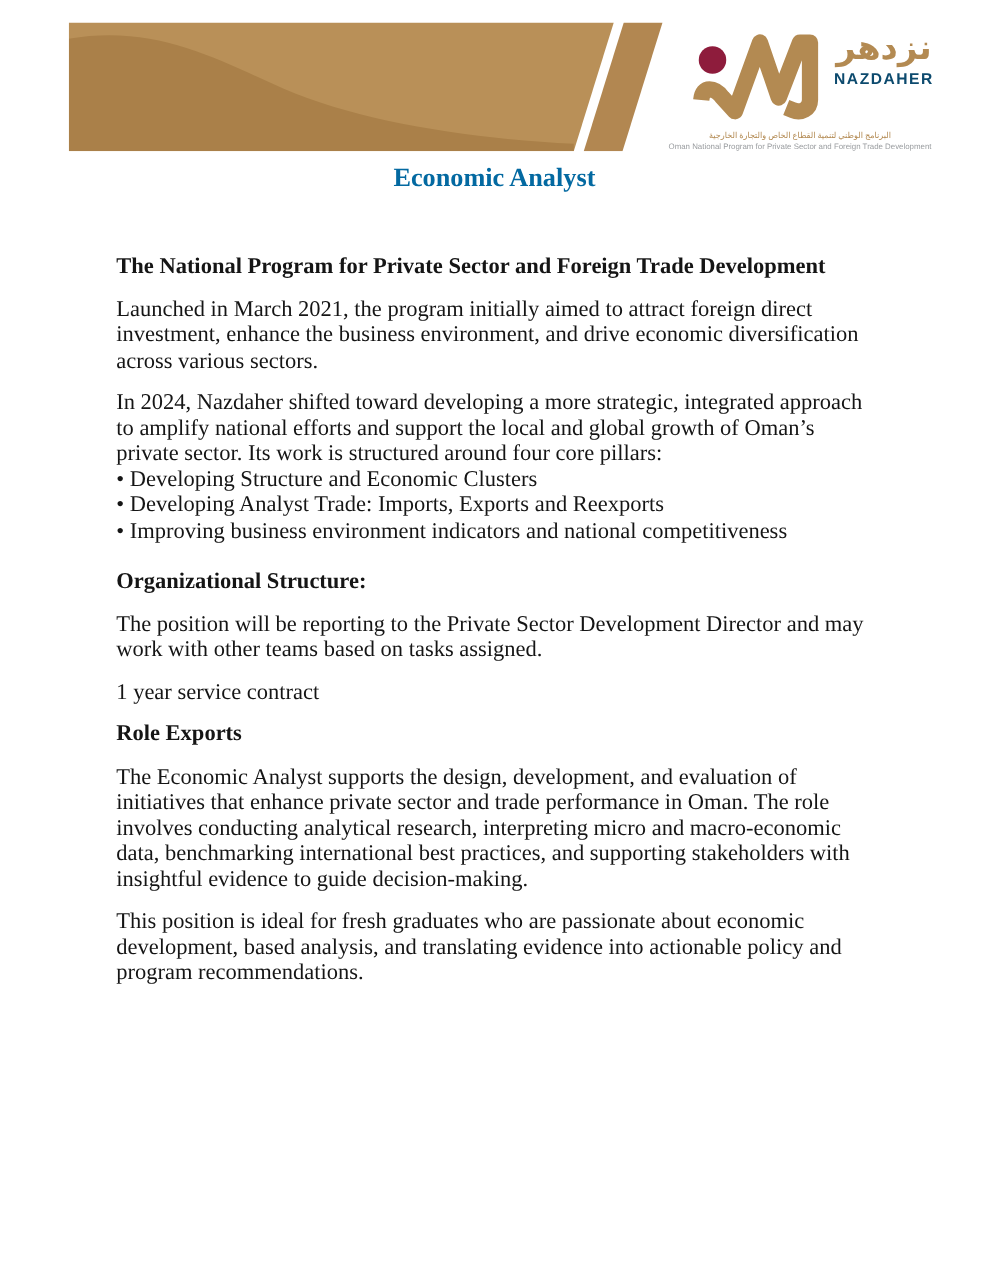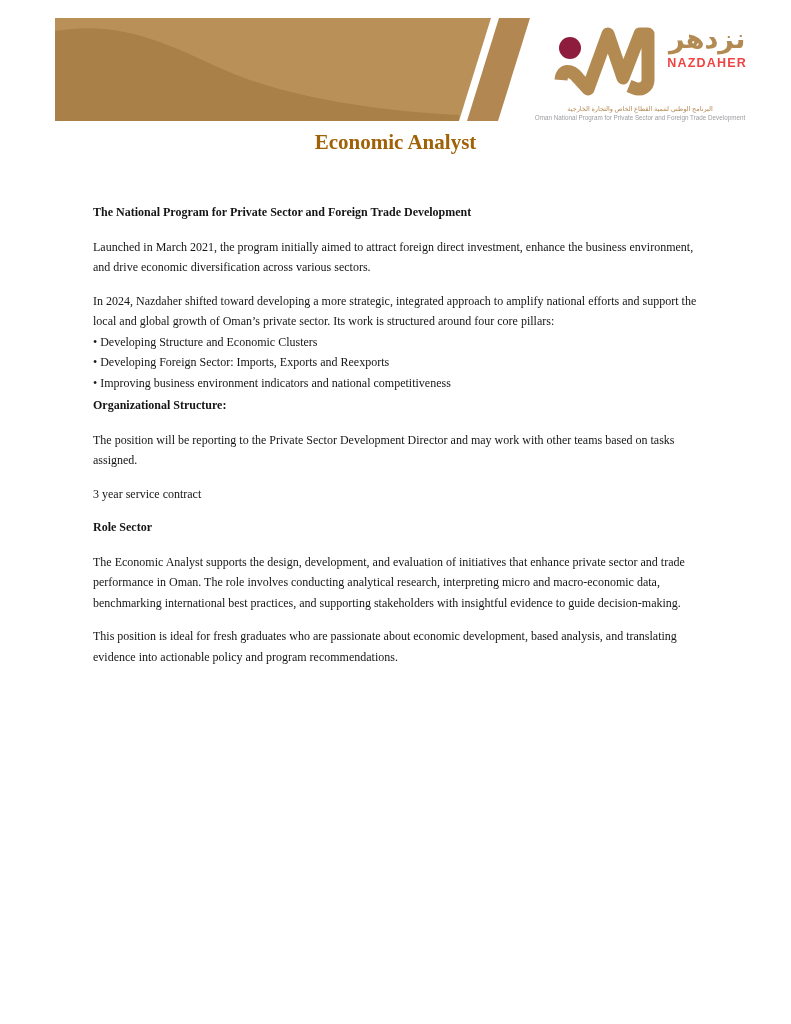--- a/index.html
+++ b/index.html
@@ -42,21 +42,21 @@
     line-height: 30px;
     color: #b3control;
     color: #b38a52;
     direction: rtl;
   }
   .logo-latin {
     font-family: "Liberation Sans", sans-serif;
     font-weight: bold;
     font-size: 12.5px;
     letter-spacing: 1.2px;
-    color: #ef4444;
+    color: #0c4a6e;
     margin-top: 2px;
   }
   .logo-taglines { margin-top: 7px; }
   .tagline-ar {
     font-family: Liberation Serif, serif;
     font-size: 6.5px;
     color: #b38a52;
     direction: rtl;
     line-height: 8px;
     white-space: nowrap;
@@ -71,38 +71,38 @@
 
   
   .doc-title {
     position: absolute;
     top: 128px; left: 0;
     width: 791px;
     text-align: center;
     font-weight: bold;
     font-size: 21px;
     line-height: 28px;
-    color: #a16207;
+    color: #0369a1;
   }
 
   
   .content {
     position: absolute;
     top: 202px;
     left: 93px;
     width: 608px;
-    font-size: 12px;
+    font-size: 18px;
     line-height: 20.5px;
   }
   .content p { margin: 0 0 13px 0; }
   .content .heading {
     font-weight: bold;
     margin: 0 0 14px 0;
   }
-  .bullet-block { margin: 0 0 2px 0; }
+  .bullet-block { margin: 0 0 20px 0; }
   .bullet-line { display: block; }
   .gap-lg { margin-top: 47px; }
   .gap-md { margin-top: 24px; }
 </style>
 </head>
 <body>
 
 <div class="page">
 
   <header class="banner">
@@ -147,35 +147,35 @@
     <p>Launched in March 2021, the program initially aimed to attract foreign direct investment, enhance the business environment, and drive economic diversification across various sectors.</p>
 
     <div class="bullet-block">
       <span>In 2024, Nazdaher shifted toward developing a more strategic, integrated approach to amplify national efforts and support the local and global growth of Oman’s private sector. Its work is structured around four core pillars:</span>
       <span class="bullet-line">
         <span>•</span>
         <span>Developing Structure and Economic Clusters</span>
       </span>
       <span class="bullet-line">
         <span>•</span>
-        <span>Developing Foreign Sector: Imports, Exports and Reexports</span>
+        <span>Developing Analyst Trade: Imports, Exports and Reexports</span>
       </span>
       <span class="bullet-line">
         <span>•</span>
         <span>Improving business environment indicators and national competitiveness</span>
       </span>
     </div>
 
     <div class="heading gap-lg gap-md-after">Organizational Structure:</div>
 
     <p class="gap-md">The position will be reporting to the Private Sector Development Director and may work with other teams based on tasks assigned.</p>
 
 
-    <p class="gap-md">3 year service contract</p>
+    <p class="gap-md">1 year service contract</p>
 
-    <div class="heading gap-md">Role Sector</div>
+    <div class="heading gap-md">Role Exports</div>
 
     <p class="gap-md">The Economic Analyst supports the design, development, and evaluation of initiatives that enhance private sector and trade performance in Oman. The role involves conducting analytical research, interpreting micro and macro-economic data, benchmarking international best practices, and supporting stakeholders with insightful evidence to guide decision-making.</p>
 
     <p>This position is ideal for fresh graduates who are passionate about economic development, based analysis, and translating evidence into actionable policy and program recommendations.</p>
 
   </main>
 </div>
 
 </body></html>

